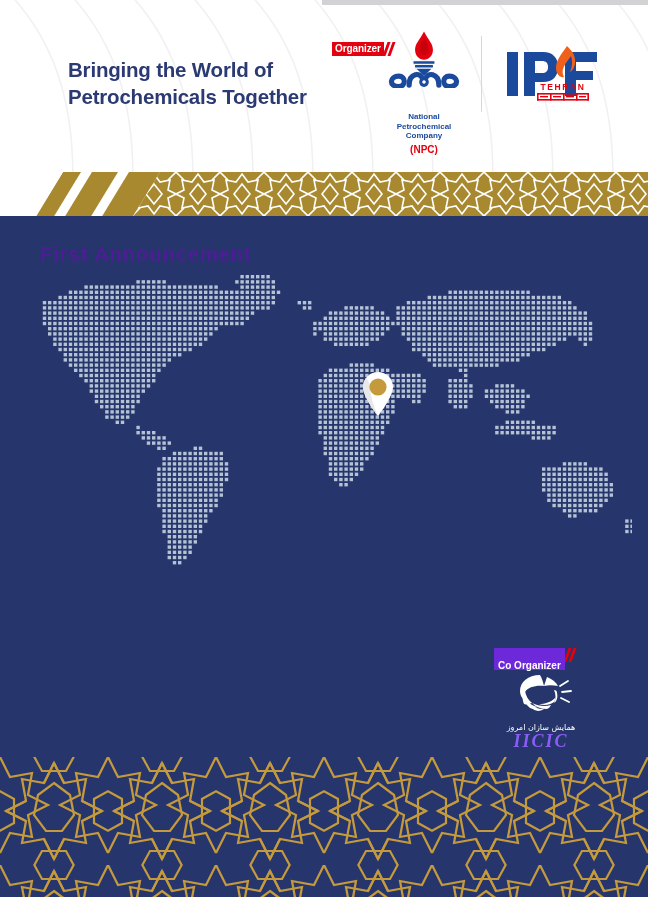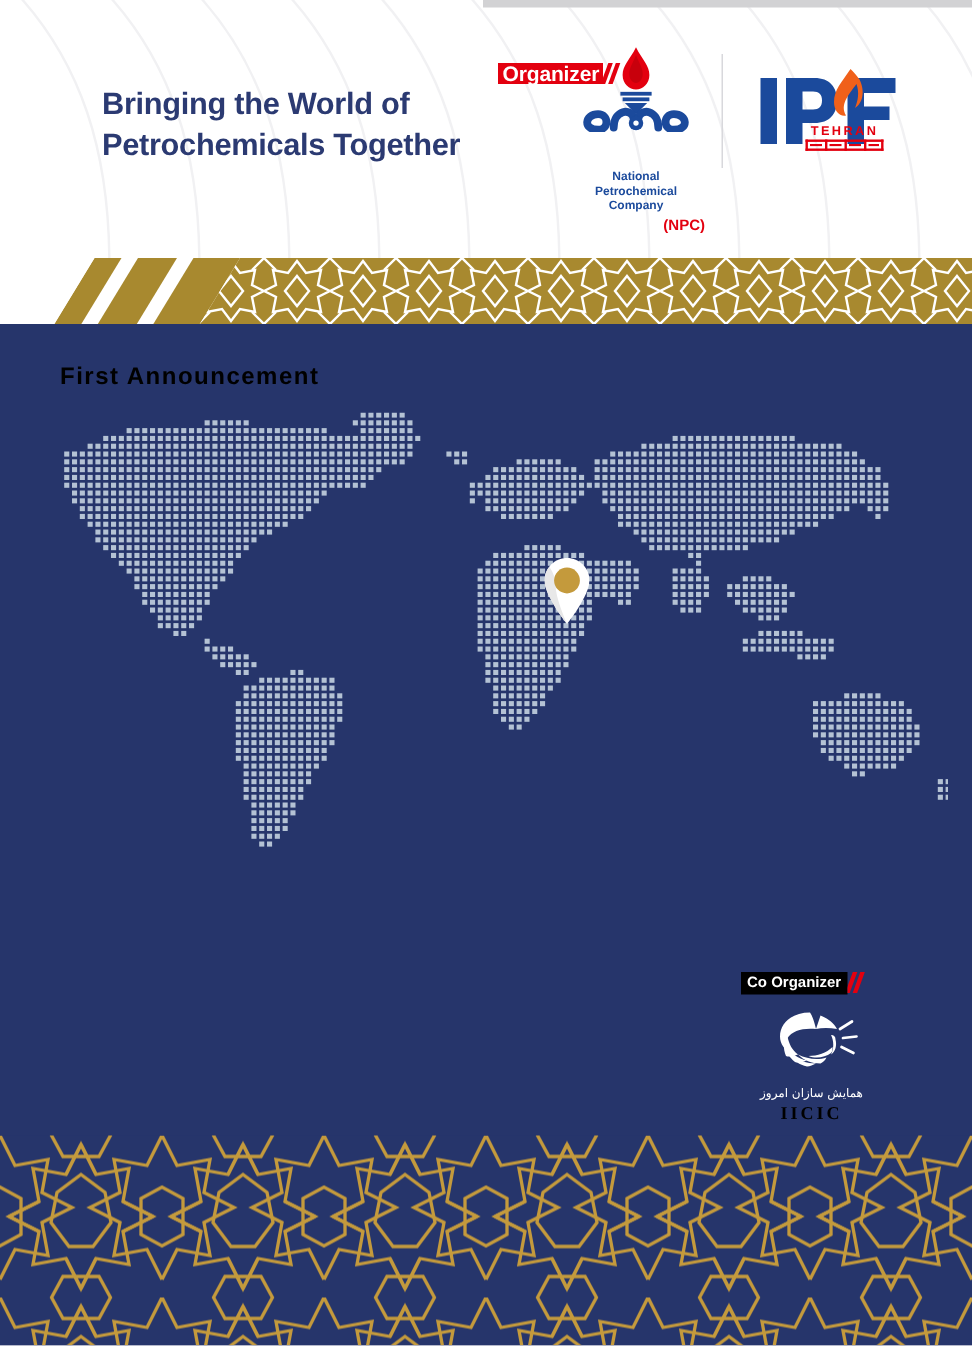--- a/index.html
+++ b/index.html
@@ -34,21 +34,21 @@
     white-space:pre-line;
   }
 
   
   .org-badge{
     position:absolute;left:332px;top:42px;
     display:flex;align-items:stretch;height:14px;
   }
   .org-badge .lbl{
     background:#e3000f;color:#ffffff;
-    font-size:14px;font-weight:bold;
+    font-size:10px;font-weight:bold;
     padding:1px 3px 1px 3px;line-height:12px;
     letter-spacing:-0.1px;
   }
   .slashes{
     display:inline-block;position:relative;width:13px;height:14px;overflow:hidden;
   }
   .slashes i{
     position:absolute;top:0;width:3px;height:14px;background:#e3000f;
     transform:skewX(-20deg);
   }
@@ -58,21 +58,21 @@
   
   .npc{
     position:absolute;left:378px;top:30px;width:92px;text-align:center;
   }
   .npc .mark{height:58px;}
   .npc .name{
     margin-top:20px;color:#1b4a9c;font-weight:bold;
     font-size:8px;line-height:9.5px;white-space:pre-line;
   }
   .npc .abbr{
-    margin-top:3px;color:#e3000f;font-weight:bold;font-size:10px;text-align:right;
+    margin-top:3px;color:#e3000f;font-weight:bold;font-size:10px;
   }
   .npc-divider{
     position:absolute;left:481px;top:36px;width:1px;height:76px;background:#d8d8dc;
   }
 
   
   .ipf{
     position:absolute;left:505px;top:44px;width:96px;height:62px;
   }
 
@@ -83,52 +83,52 @@
   }
 
   
   .body-navy{
     position:absolute;left:0;top:216px;width:648px;height:681px;
     background:#26356b;overflow:hidden;
   }
 
   .first-ann{
     position:absolute;left:40px;top:243px;
-    color:#000000;font-weight:bold;font-size:16px;letter-spacing:1px;
+    color:#4c1d95;font-weight:bold;font-size:20px;letter-spacing:1px;
   }
 
   .worldmap{
     position:absolute;left:22px;top:275px;width:610px;height:300px;
   }
   .pin{
     position:absolute;left:363px;top:372px;width:30px;height:44px;
   }
 
   
   .title-block{position:absolute;left:0;top:555px;width:648px;height:200px;}
 
   
   .coorg-badge{
     position:absolute;left:494px;top:648px;
     display:flex;align-items:stretch;height:15px;
   }
   .coorg-badge .lbl{
-    background:#000000;color:#ffffff;font-size:10px;font-weight:bold;
-    padding:1px 4px;line-height:13px;
+    background:#6d28d9;color:#ffffff;font-size:10px;font-weight:bold;
+    padding:11px 4px;line-height:13px;
   }
   .iicic{
     position:absolute;left:498px;top:672px;width:86px;text-align:center;
   }
   .iicic .fa{
     color:#ffffff;font-size:8px;letter-spacing:0.2px;margin-top:1px;
     font-family:"DejaVu Sans",sans-serif;
   }
   .iicic .abbr{
-    color:#000000;font-weight:bold;font-size:12px;letter-spacing:2px;
-    font-family:"Liberation Serif","DejaVu Serif",serif;line-height:19px;
+    color:#8b5cf6;font-weight:bold;font-size:18px;letter-spacing:2px;
+    font-family:"Liberation Serif","DejaVu Serif",serif;line-height:19px;font-style:italic;
   }
 
   
   .bottom-pattern{
     position:absolute;left:0;top:757px;width:648px;height:140px;overflow:hidden;
   }
 </style>
 </head>
 <body>
 

